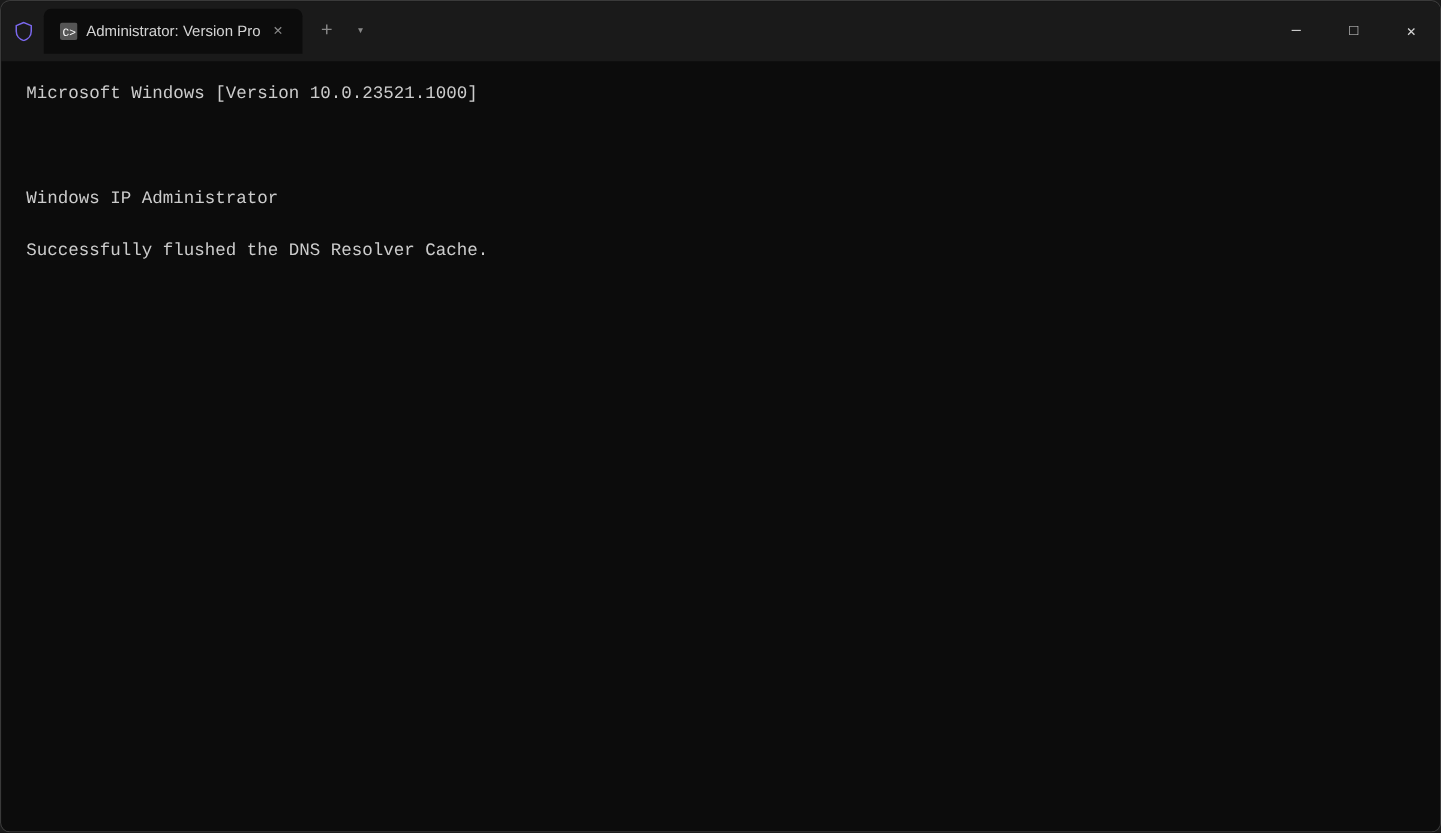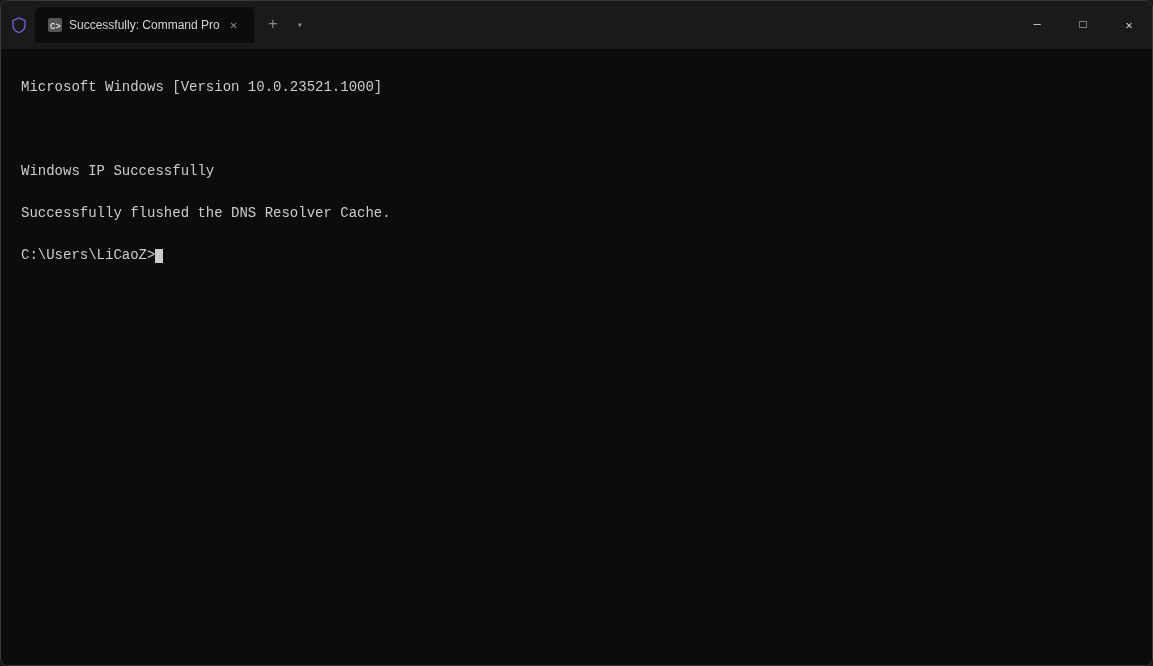--- a/index.html
+++ b/index.html
@@ -137,21 +137,21 @@
       align-items: center;
       justify-content: center;
       color: #d4d4d4;
       font-size: 12px;
       cursor: pointer;
     }
 
     .terminal-body {
       flex: 1;
       background: #0c0c0c;
-      padding: 28px 20px;
+      padding: 16px 20px;
       color: #cccccc;
       font-family: 'Courier New', Courier, monospace;
       font-size: 14px;
       line-height: 1.5;
       overflow-y: auto;
     }
 
     .terminal-line {
       white-space: pre;
       margin-bottom: 0;
@@ -183,37 +183,36 @@
         </svg>
       </div>
       <div class="tab-container">
         <div class="tab">
           <span class="tab-cmd-icon">
             <svg width="14" height="14" viewBox="0 0 14 14" fill="none">
               <rect width="14" height="14" rx="2" fill="#555"></rect>
               <text x="2" y="11" font-size="9" fill="#fff" font-family="Courier New">C&gt;</text>
             </svg>
           </span>
-          <span>Successfully: Command Pro</span>
+          <span>Administrator: Version Pro</span>
           <span class="tab-close">✕</span>
         </div>
         <div class="new-tab-btn">+</div>
         <div class="dropdown-btn">▾</div>
       </div>
     </div>
     <div class="titlebar-controls">
       <div class="titlebar-btn">─</div>
       <div class="titlebar-btn">□</div>
       <div class="titlebar-btn close">✕</div>
     </div>
   </div>
   <div class="terminal-body" id="terminal-body">
   <div class="terminal-line">Microsoft Windows [Version 10.0.23521.1000]</div>
       <div class="terminal-line">&nbsp;</div>
       <div class="terminal-line">&nbsp;</div>
       <div class="terminal-line">&nbsp;</div>
-      <div class="terminal-line">Windows IP Successfully</div>
+      <div class="terminal-line">Windows IP Administrator</div>
       <div class="terminal-line">&nbsp;</div>
       <div class="terminal-line">Successfully flushed the DNS Resolver Cache.</div>
       <div class="terminal-line">&nbsp;</div>
-      <div class="terminal-line">C:\Users\LiCaoZ&gt;<span class="cursor"></span></div>
     </div>
 </div>
 
 </body></html>

